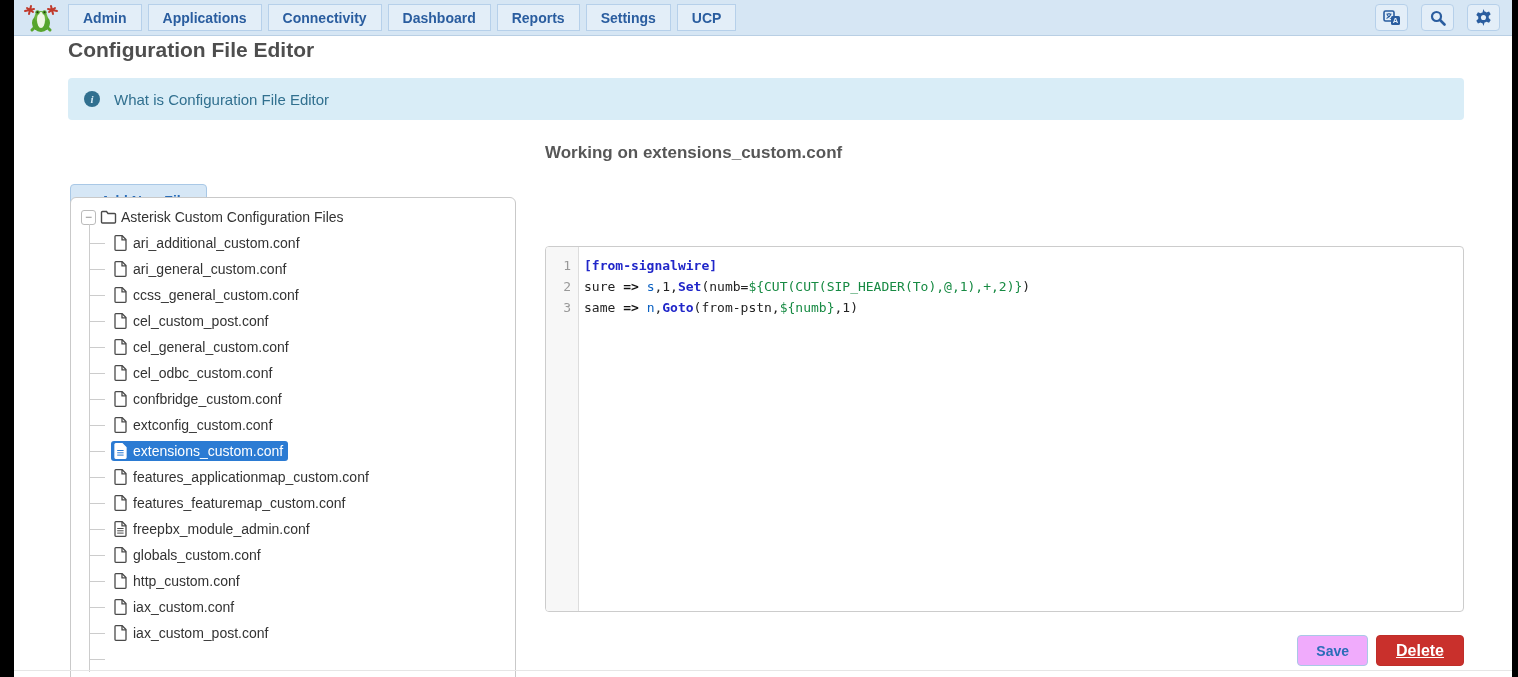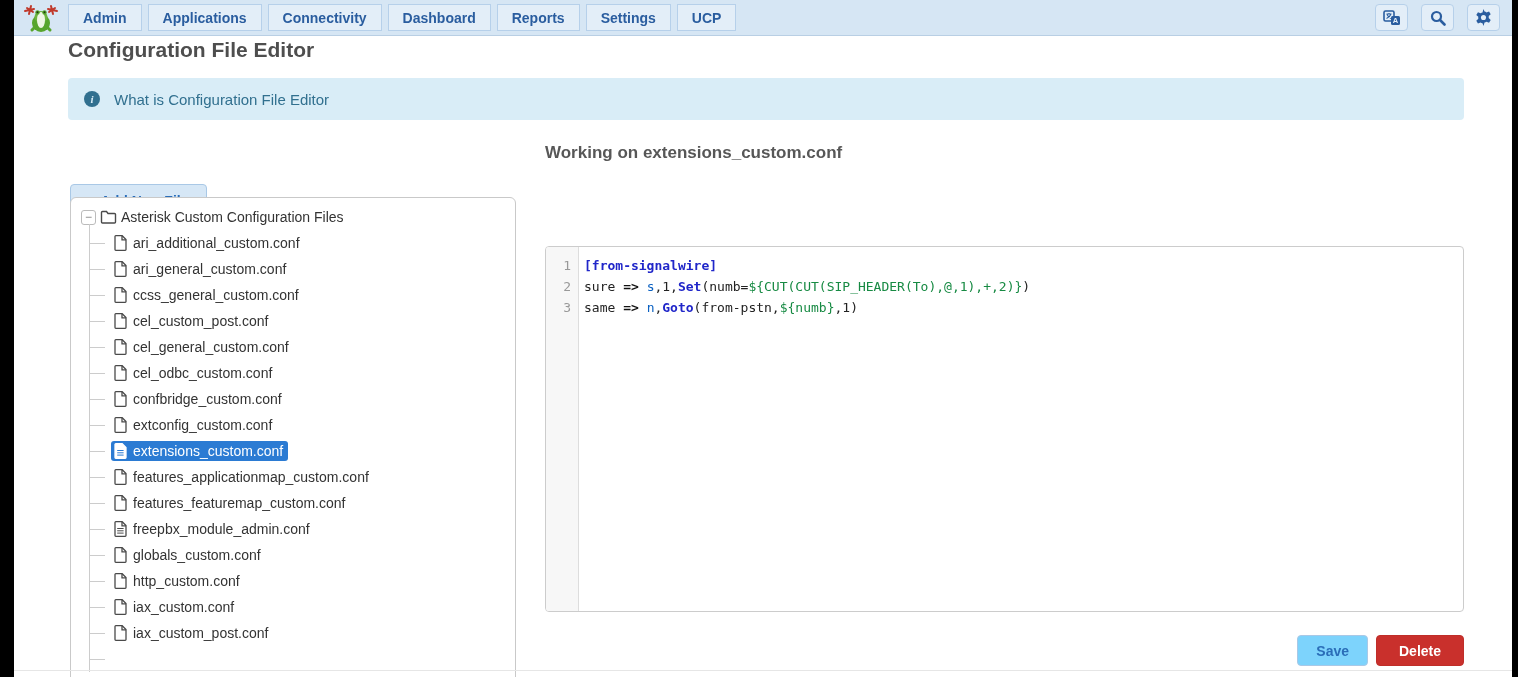--- a/index.html
+++ b/index.html
@@ -45,22 +45,22 @@
   .cm-ln { width:33px; flex:0 0 33px; text-align:right; padding-right:8px; color:#999; }
   .cm-code { padding-left:5px; white-space:pre; color:#222; }
   .tk-header { color:#2026c9; font-weight:bold; }
   .tk-keyword { color:#2026c9; font-weight:bold; }
   .tk-arrow { color:#111; font-weight:bold; }
   .tk-atom { color:#0b61c2; }
   .tk-variable { color:#178a43; }
   .tk-plain { color:#222; }
 
   .btn-row { position:absolute; left:531px; top:635px; width:919px; display:flex; justify-content:flex-end; gap:8px; }
-  .save-btn { height:31px; min-width:70px; padding:0 18px; background:#7dd3fc; border:1px solid #a9c8e6; border-radius:4px; color:#2a6db8; font-weight:bold; font-size:14px; cursor:pointer; }
-  .delete-btn { height:31px; min-width:88px; padding:0 18px; background:#c9302c; border:1px solid #bf2e29; border-radius:4px; color:#fff; font-weight:bold; font-size:14px; cursor:pointer; }
+  .save-btn { height:31px; min-width:70px; padding:0 18px; background:#f0abfc; border:1px solid #a9c8e6; border-radius:4px; color:#2a6db8; font-weight:bold; font-size:14px; cursor:pointer; }
+  .delete-btn { height:31px; min-width:88px; padding:0 18px; background:#c9302c; border:1px solid #bf2e29; border-radius:4px; color:#fff; font-weight:bold; font-size:16px; cursor:pointer;text-decoration:underline; }
   .footer-line { position:absolute; left:0; top:670px; width:100%; height:1px; background:#e6e6e6; }
 </style>
 </head>
 <body>
 
 <div class="page">
 
   <div class="topbar">
     <svg class="logo" viewBox="0 0 38 30">
 

